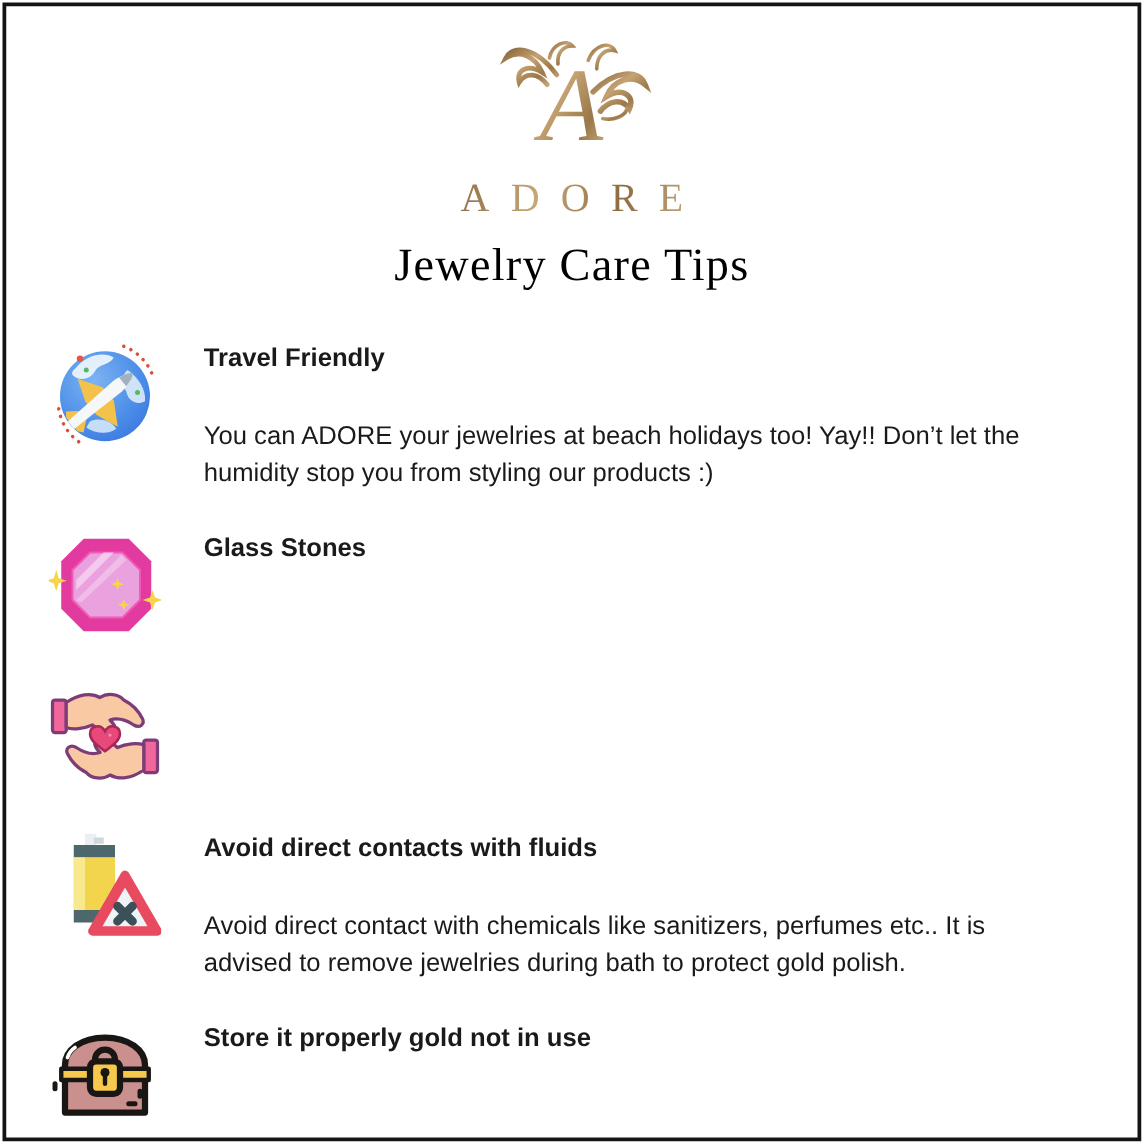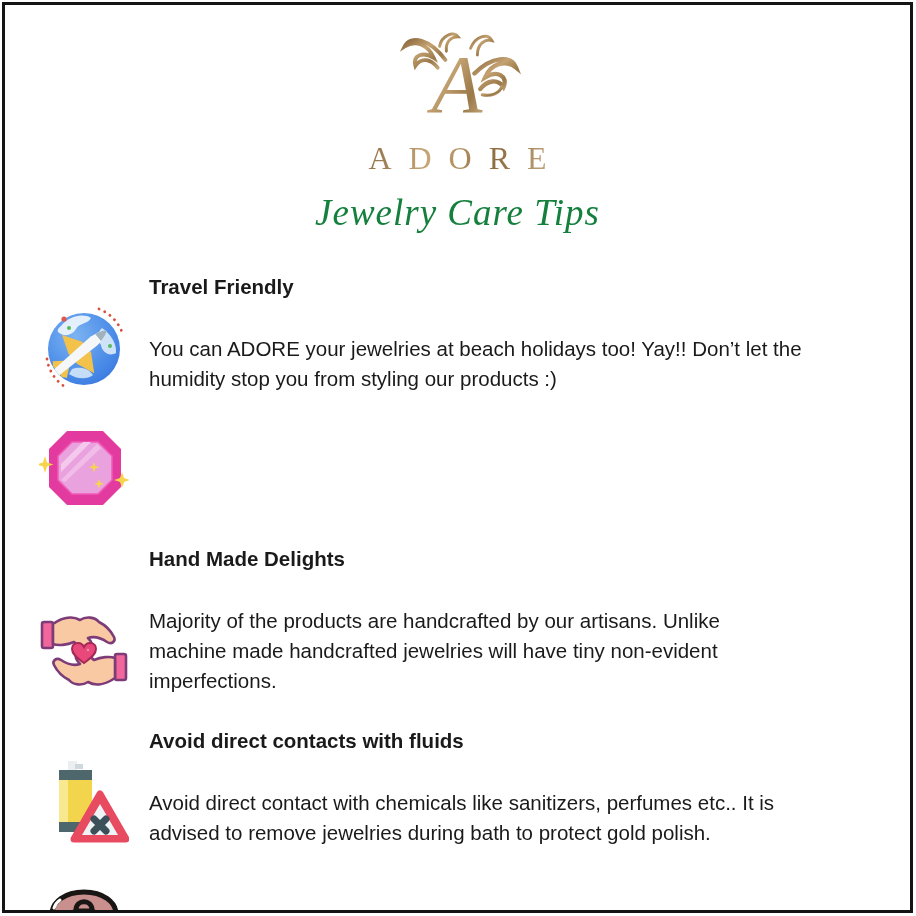--- a/index.html
+++ b/index.html
@@ -26,37 +26,36 @@
     letter-spacing:17px;
     text-indent:17px;
     margin-top:21px;
     background:linear-gradient(100deg,#7f603a 0%,#c9a878 38%,#8d6c40 68%,#d0b68d 100%);
     -webkit-background-clip:text;
     background-clip:text;
     color:transparent;
   }
   .tagline{
     font-family:"Liberation Serif",serif;
-    font-style:italic;
     font-size:37px;
     margin-top:14px;
-    color:#15803d;
+    color:#000000;
     letter-spacing:1px;
   }
   .tips{
     margin-top:38px;
     display:flex;
     flex-direction:column;
     gap:30px;
     padding:0 28px 0 34px;
   }
   .tip{
     display:flex;
-    align-items:flex-end;
-    gap:20px;
+    align-items:flex-start;
+    gap:34px;
   }
   .tip-icon{
     width:90px;height:90px;
     flex:0 0 90px;
   }
   .tip-icon svg{width:90px;height:90px;display:block;}
   .tip-text{flex:1;min-width:0;max-width:730px;}
   .tip-title{
     font-size:20.5px;
     font-weight:700;
@@ -143,41 +142,36 @@
           <polygon points="33,18 59,18 73,32 73,56 59,70 33,70 19,56 19,32" fill="none" stroke="#f25ab8" stroke-width="1.6"></polygon>
           <path d="M22,40 L44,18 L52,18 L22,48 Z" fill="#f6cdef" opacity="0.9"></path>
           <path d="M22,56 L58,20 L62,24 L26,58 Z" fill="#f6cdef" opacity="0.6"></path>
           <path d="M6,32 L8,38.5 L14.5,40.5 L8,42.5 L6,49 L4,42.5 L-2.5,40.5 L4,38.5 Z" fill="#f6d44c"></path>
           <path d="M83,48 L85,54 L91,56 L85,58 L83,64 L81,58 L75,56 L81,54 Z" fill="#f6d44c"></path>
           <path d="M55,38 L56.3,42 L60.3,43.3 L56.3,44.6 L55,48.6 L53.7,44.6 L49.7,43.3 L53.7,42 Z" fill="#f6d44c"></path>
           <path d="M60,55 L61.2,58.6 L64.8,59.8 L61.2,61 L60,64.6 L58.8,61 L55.2,59.8 L58.8,58.6 Z" fill="#f6d44c"></path>
         </svg>
       </div>
       <div class="tip-text">
+        <div class="tip-title">Glass Stones</div>
       </div>
     </div>
 
     <div class="tip">
       <div class="tip-icon">
         <svg viewBox="0 0 90 90">
           <g stroke="#7d3c78" stroke-width="2.6" stroke-linejoin="round" stroke-linecap="round">
             <rect x="3" y="16" width="11" height="26" rx="2" fill="#f2679b"></rect>
             <path d="M14,18 C24,11 34,10 41,14 C47,10 56,11 60,16 C66,19 72,25 75,31 C77,35 73,39 68,36 C62,32 55,30 49,32 C53,36 55,40 51,42 C46,44 39,40 35,36 C28,39 19,40 14,38 Z" fill="#f9c9a3"></path>
             <rect x="76" y="48" width="11" height="26" rx="2" fill="#f2679b"></rect>
             <path d="M76,72 C66,79 56,80 49,76 C43,80 34,79 30,74 C24,71 18,65 15,59 C13,55 17,51 22,54 C28,58 35,60 41,58 C37,54 35,50 39,48 C44,46 51,50 55,54 C62,51 71,50 76,52 Z" fill="#f9c9a3"></path>
           </g>
           <path d="M45,41 C42,35 33,36 33,43 C33,49 40,53 45,57 C50,53 57,49 57,43 C57,36 48,35 45,41 Z" fill="#e9487a" stroke="#a72757" stroke-width="2"></path>
           <circle cx="49" cy="44" r="1.3" fill="#f48cb0"></circle>
         </svg>
-      </div>
-      <div class="tip-text">
-        <div class="tip-title">Hand Made Delights</div>
-        <div class="tip-body">Majority of the products are handcrafted by our artisans. Unlike
-machine made handcrafted jewelries will have tiny non-evident
-imperfections.</div>
       </div>
     </div>
 
     <div class="tip">
       <div class="tip-icon">
         <svg viewBox="0 0 90 90">
           <rect x="29" y="3" width="9" height="10" fill="#eceff1"></rect>
           <rect x="36" y="6" width="8" height="5" fill="#cfd8dc"></rect>
           <rect x="20" y="12" width="33" height="10" fill="#4d676d"></rect>
           <rect x="20" y="22" width="33" height="42" fill="#f3d44d"></rect>

